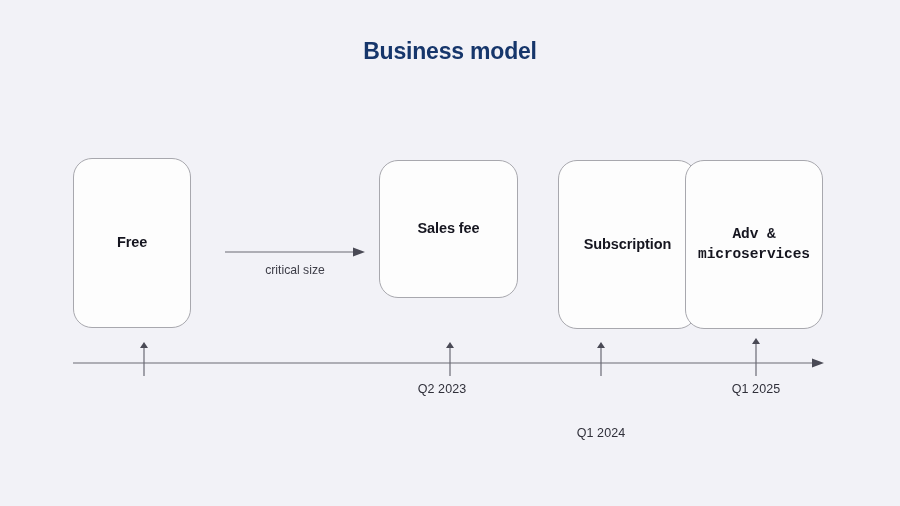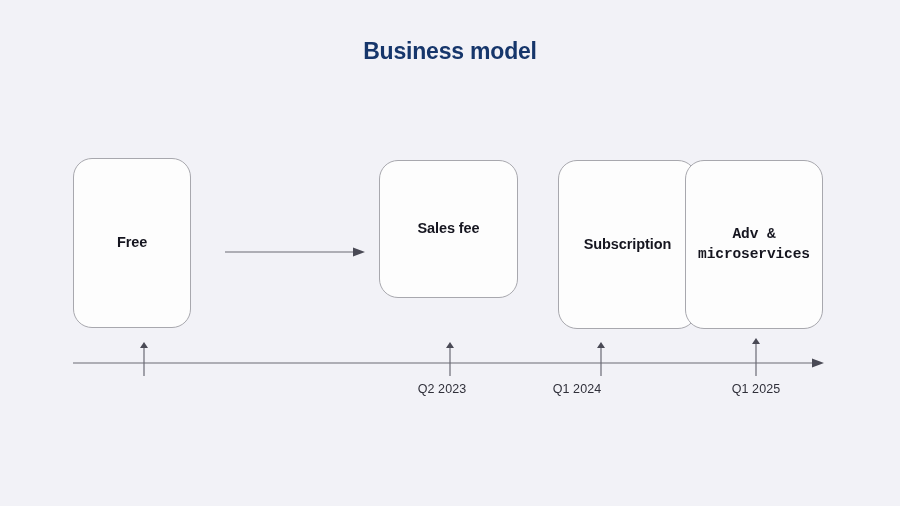--- a/index.html
+++ b/index.html
@@ -87,39 +87,40 @@
   .tick-label {
     position: absolute;
     top: 382px;
     width: 140px;
     text-align: center;
     font-size: 12.5px;
     color: #30303a;
     letter-spacing: 0.1px;
   }
   #tick-label-0 { left: 372px; }
-  #tick-label-1 { left: 507px; }
+  #tick-label-1 { left: 531px; margin-top: 44px; }
   #tick-label-2 { left: 686px; }
 </style>
 </head>
 <body>
 
 <div class="slide">
 
   <div class="slide-title">Business model</div>
 
   <div class="stage-box" id="box-free">
     <div class="stage-label">Free</div>
   </div>
 
   <svg class="growth-arrow" viewBox="0 0 140 20">
     <line x1="0" y1="10" x2="128" y2="10" stroke="#6a6a75" stroke-width="1.2"></line>
     <polygon points="128,5.5 140,10 128,14.5" fill="#4a4a55"></polygon>
   </svg>
   <div class="growth-caption">
+    <div>critical size</div>
   </div>
 
   <div class="stage-box" id="box-sales">
     <div class="stage-label">Sales fee</div>
   </div>
 
   <div class="stage-box" id="box-subs">
     <div class="stage-label">Subscription</div>
   </div>
 

